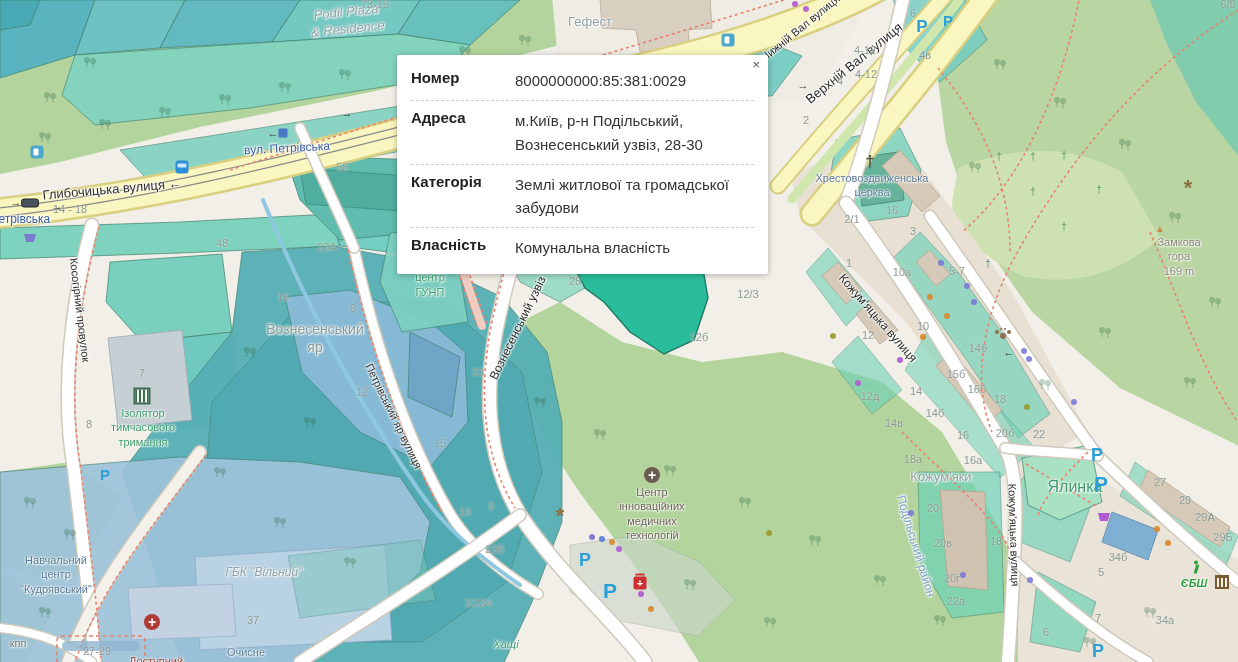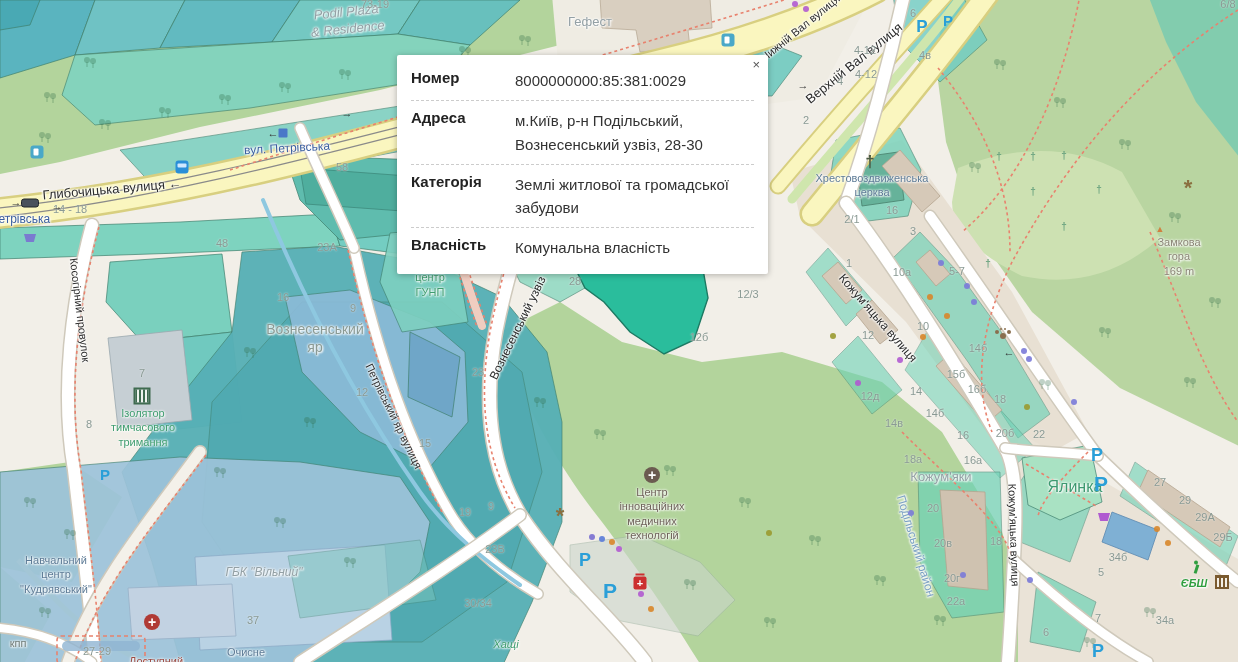--- a/index.html
+++ b/index.html
@@ -299,21 +299,21 @@
 гора
 169 m</span>
       <span class="place-label italic bold" style="left: 1194px; top: 583px; transform: translate(-50%, -50%); font-size: 11px; color: rgb(47, 158, 63);">ЄБШ</span>
       <span class="house-number" style="left: 222px; top: 243px; transform: translate(-50%, -50%);">48</span>
       <span class="house-number" style="left: 327px; top: 247px; transform: translate(-50%, -50%);">23А</span>
       <span class="house-number" style="left: 283px; top: 297px; transform: translate(-50%, -50%);">16</span>
       <span class="house-number" style="left: 353px; top: 308px; transform: translate(-50%, -50%);">9</span>
       <span class="house-number" style="left: 142px; top: 373px; transform: translate(-50%, -50%);">7</span>
       <span class="house-number" style="left: 89px; top: 424px; transform: translate(-50%, -50%);">8</span>
       <span class="house-number" style="left: 362px; top: 392px; transform: translate(-50%, -50%);">12</span>
-      <span class="house-number" style="left: 425px; top: 443px; transform: translate(-50%, -50%);">15</span>
+      <span class="house-number" style="left: 440px; top: 443px; transform: translate(-50%, -50%);">15</span>
       <span class="house-number" style="left: 478px; top: 372px; transform: translate(-50%, -50%);">23</span>
       <span class="house-number" style="left: 575px; top: 281px; transform: translate(-50%, -50%);">28</span>
       <span class="house-number" style="left: 748px; top: 294px; transform: translate(-50%, -50%); text-align: center;">12/3</span>
       <span class="house-number" style="left: 699px; top: 337px; transform: translate(-50%, -50%);">12б</span>
       <span class="house-number" style="left: 495px; top: 549px; transform: translate(-50%, -50%);">23В</span>
       <span class="house-number" style="left: 465px; top: 512px; transform: translate(-50%, -50%);">19</span>
       <span class="house-number" style="left: 491px; top: 506px; transform: translate(-50%, -50%);">9</span>
       <span class="house-number" style="left: 478px; top: 603px; transform: translate(-50%, -50%);">30/34</span>
       <span class="house-number" style="left: 253px; top: 620px; transform: translate(-50%, -50%);">37</span>
       <span class="house-number" style="left: 97px; top: 651px; transform: translate(-50%, -50%);">27-29</span>

